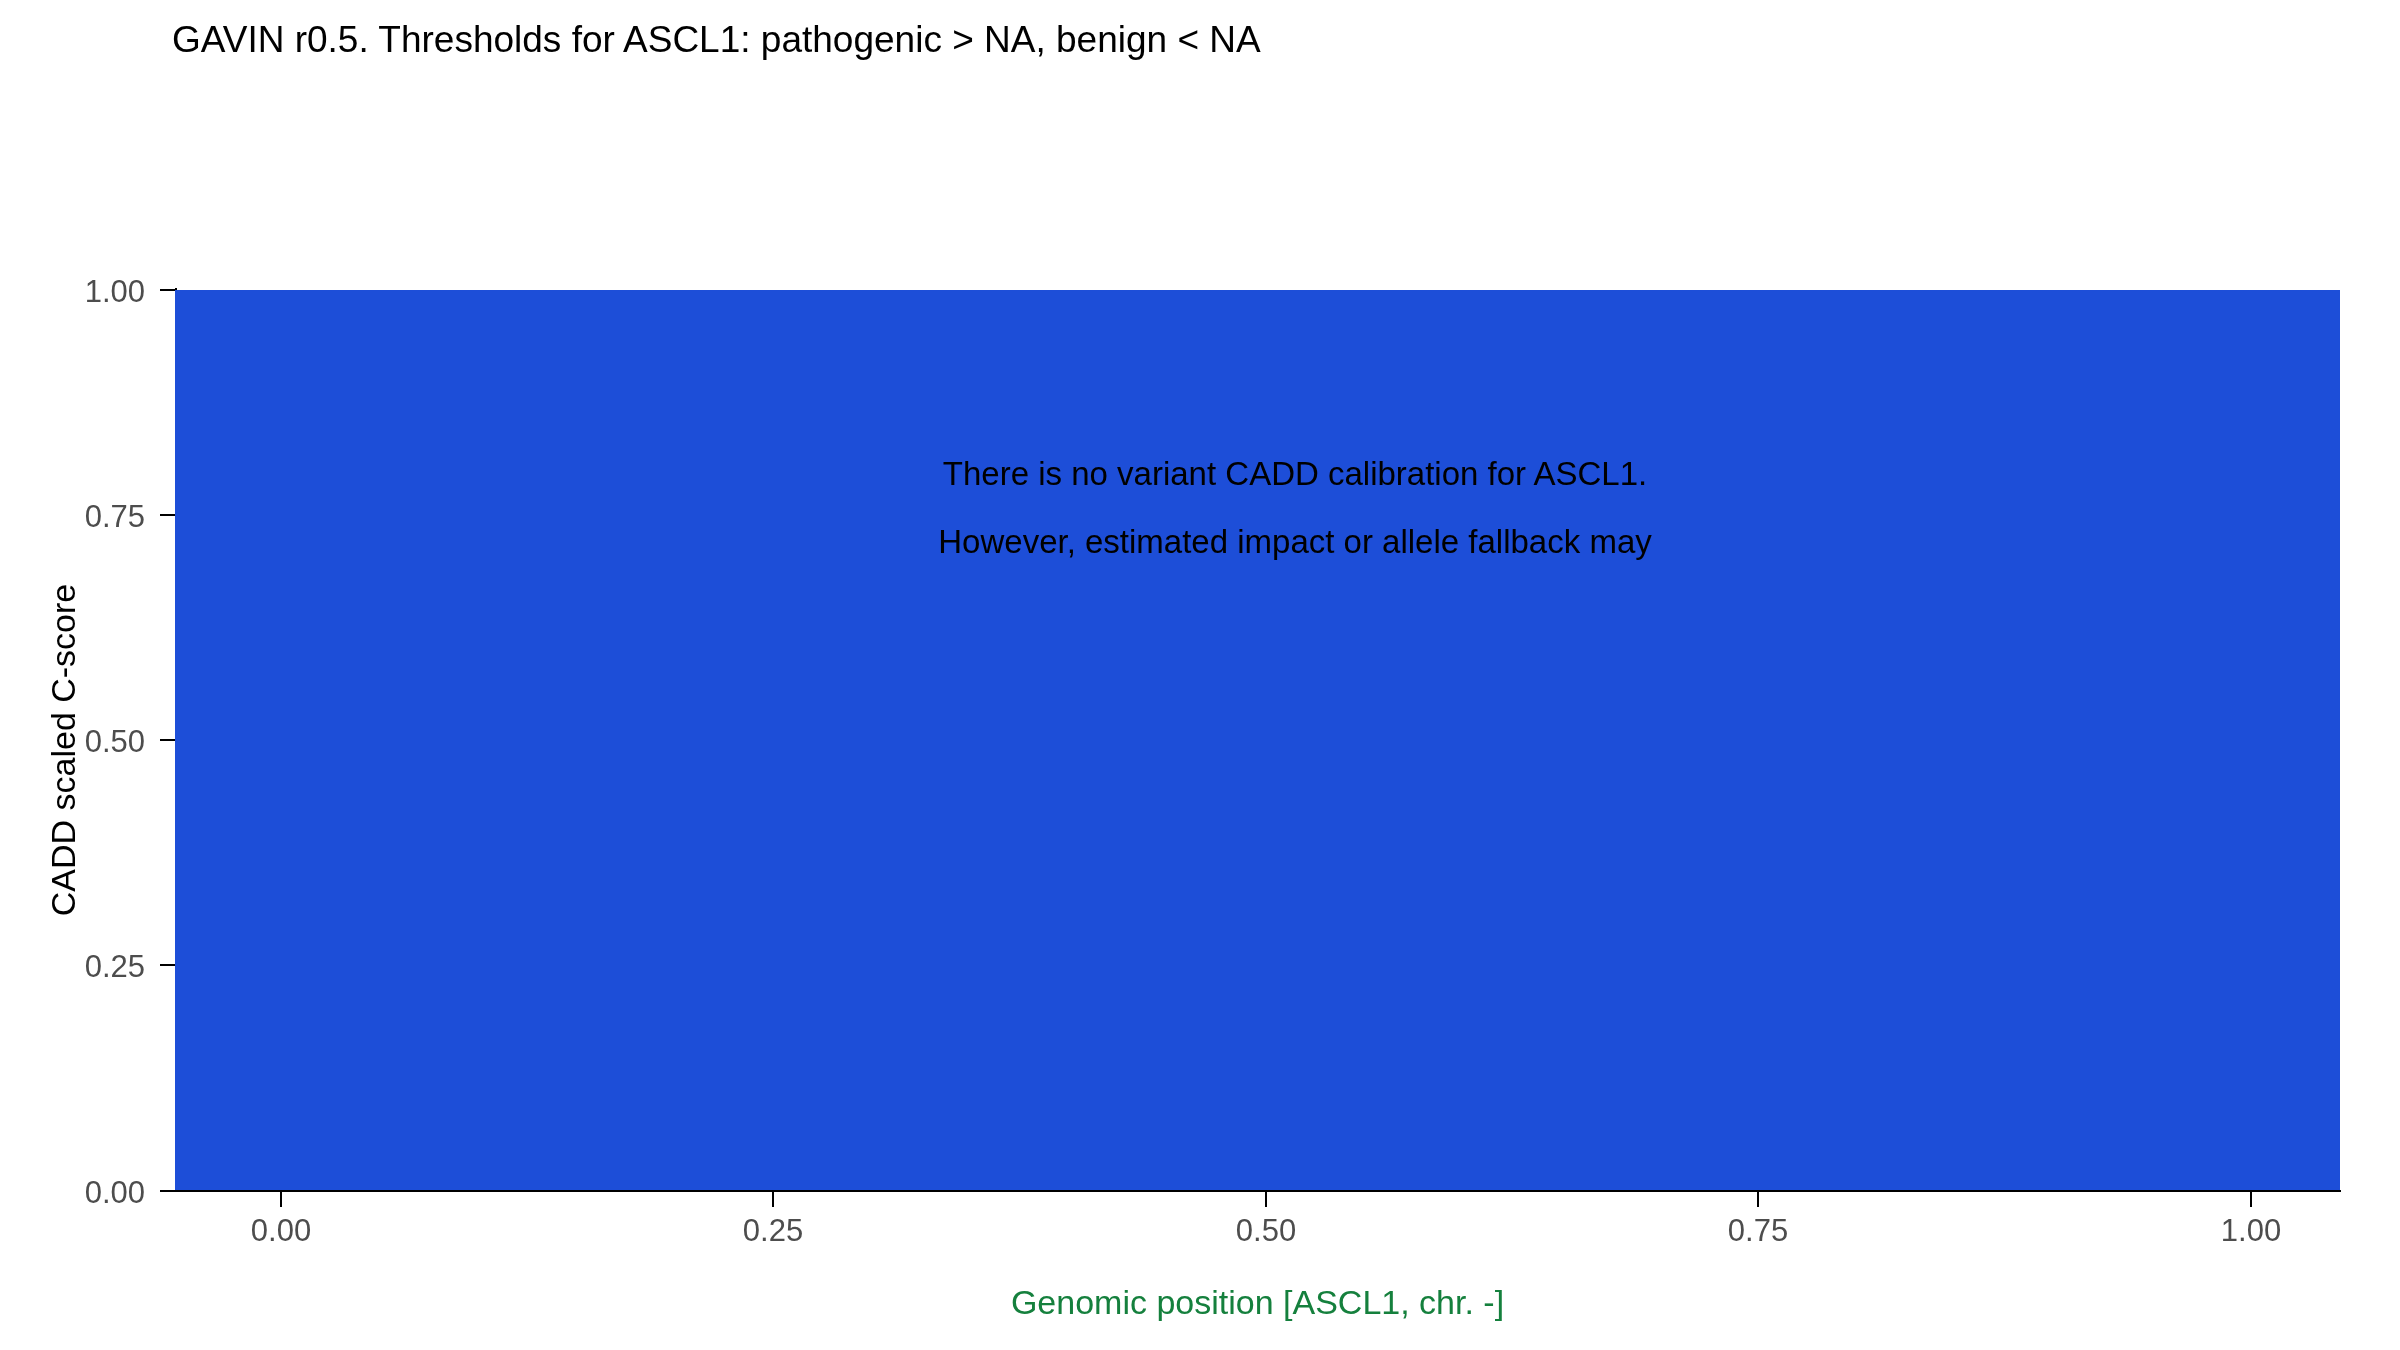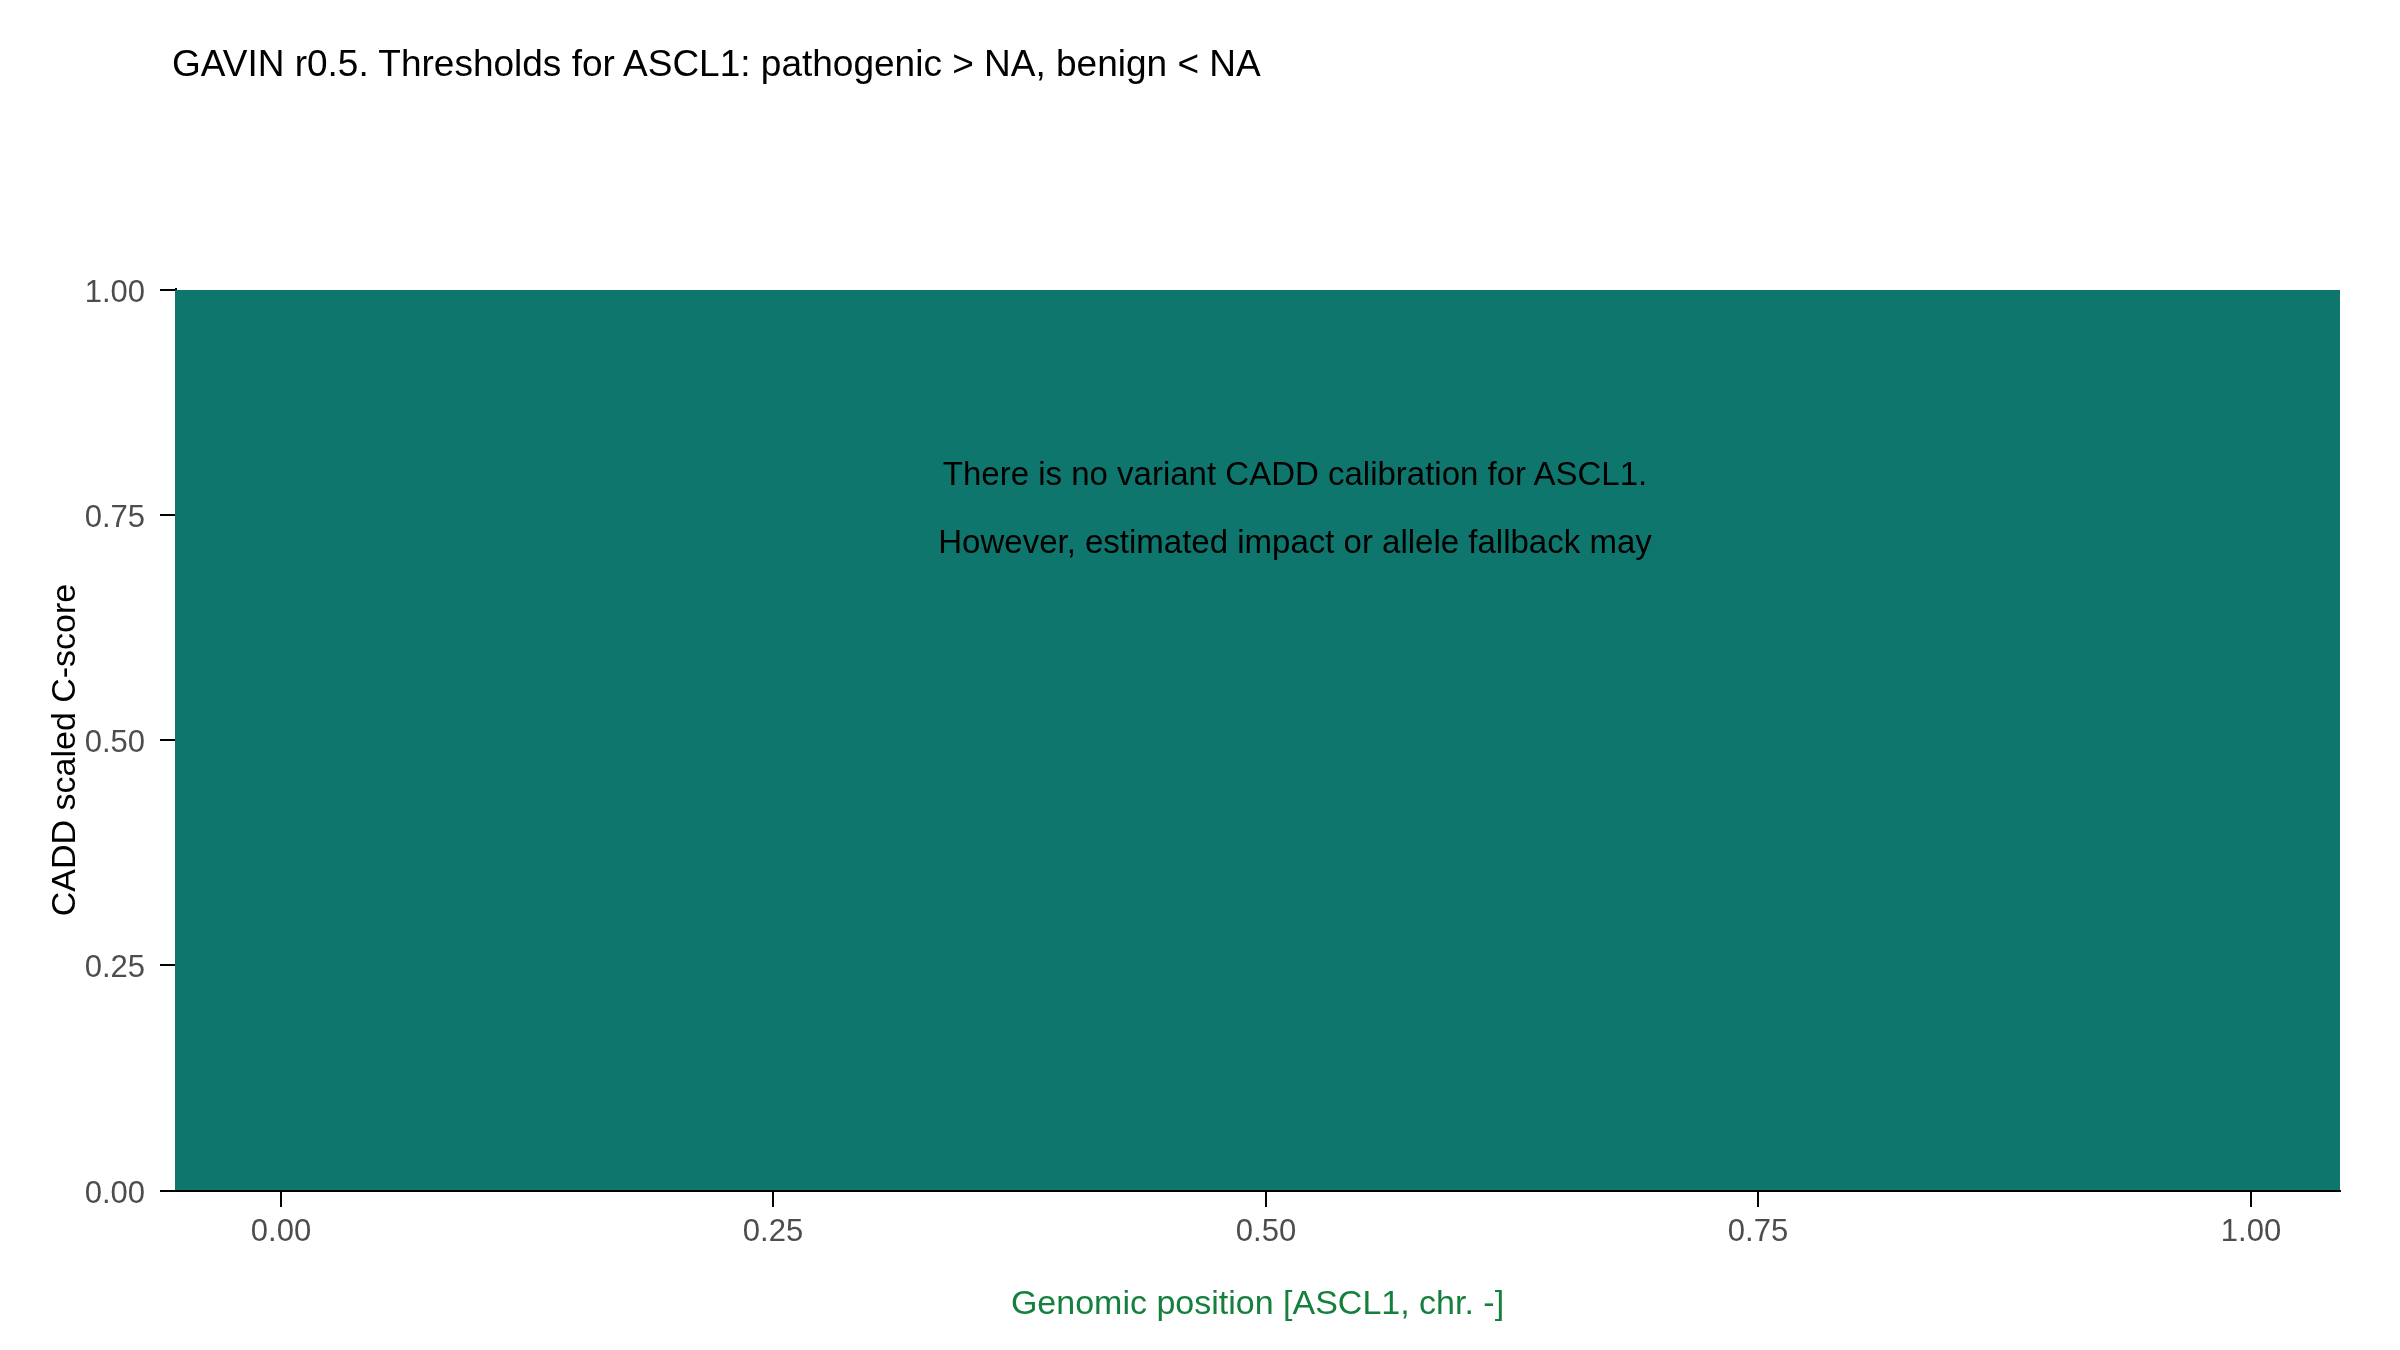--- a/index.html
+++ b/index.html
@@ -27,21 +27,20 @@
     position: absolute;
     left: 172px;
     top: 12px;
     width: 2100px;
   }
   .title-line {
     font-size: 37px;
     line-height: 55px;
     color: #000000;
     white-space: pre;
-    margin-top: 24px;
   }
   .title-wrap {
     font-size: 37px;
     line-height: 55px;
     color: #000000;
     width: 1800px;
   }
 
   
   .y-axis-title {
@@ -72,21 +71,21 @@
     color: #15803d;
   }
 
   
   #panel {
     position: absolute;
     left: 175px;
     top: 290px;
     width: 2165px;
     height: 900px;
-    background: #0f766e;
+    background: #1d4ed8;
   }
   .axis-line-y {
     position: absolute;
     left: 175px;
     top: 288px;
     width: 2px;
     height: 904px;
     background: #000000;
   }
   .axis-line-x {

